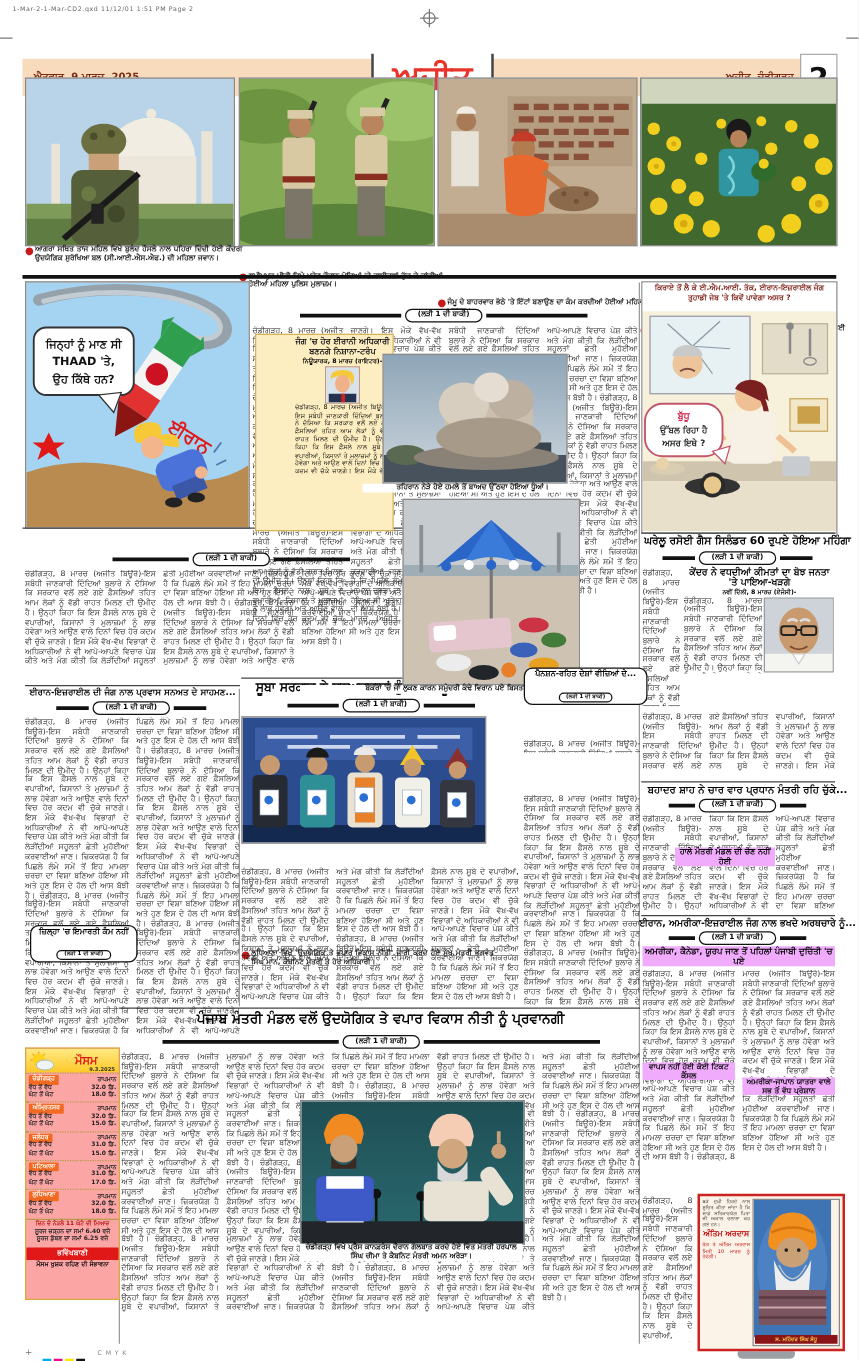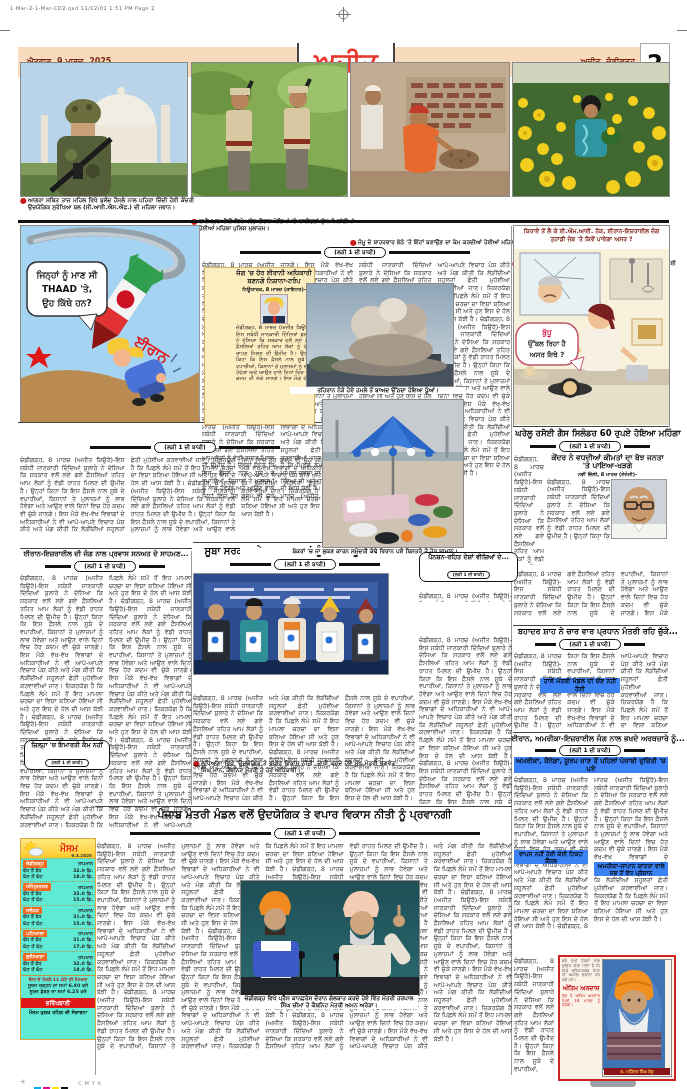--- a/index.html
+++ b/index.html
@@ -32,23 +32,23 @@
   .c4{column-count:4;column-gap:6px;} .c5{column-count:5;column-gap:6px;}
   .subbox{background:#fdeec2;border:1px solid #d9b25c;padding:2px;z-index:4;}
   .subbox .t{font-size:6.6px;font-weight:bold;text-align:center;line-height:7.6px;color:#111;}
   .subbox .d{font-size:5px;font-weight:bold;text-align:center;margin:1px 0;}
   .subbox .b{font-size:5.2px;line-height:6.4px;text-align:justify;overflow:hidden;height:56px;}
   .figcap{font-size:5.8px;font-weight:bold;text-align:center;background:#fff;line-height:7px;z-index:4;}
   .boxhead{border:1.3px solid #111;border-radius:7px;background:#fff;text-align:center;z-index:4;padding:1px 2px;}
   .boxhead .t{font-size:6.4px;font-weight:bold;line-height:7.4px;}
   .boxhead .k{font-size:4.4px;font-weight:bold;border:1px solid #111;border-radius:5px;display:inline-block;
               padding:0 5px;line-height:6px;margin-top:1px;}
-  .subhead-overlay{background:#3b82f6;font-weight:bold;text-align:center;color:#000;z-index:4;line-height:1.2;}
+  .subhead-overlay{background:#f0abfc;font-weight:bold;text-align:center;color:#000;z-index:4;line-height:1.2;}
   
-  .weather{border:1px solid #d8a93e;background:#5eead4;overflow:hidden;}
+  .weather{border:1px solid #d8a93e;background:#fca5a5;overflow:hidden;}
   .w-head{height:19px;background:linear-gradient(#ffe982,#fec928);display:flex;align-items:center;gap:2px;padding:0 2px;}
   .w-title{color:#e01818;font-weight:bold;font-size:9px;flex:1;text-align:center;}
   .w-date{font-size:4.2px;font-weight:bold;color:#333;position:absolute;right:3px;top:14px;}
   .w-row{border-top:1px dotted #b99a4a;padding:1px 2px;}
   .w-chip-line{display:flex;justify-content:space-between;align-items:center;}
   .city-chip{background:#f26a22;color:#fff;font-size:5px;font-weight:bold;padding:0 3px;line-height:7.5px;border-radius:1px;}
   .w-lab{font-size:4.8px;font-weight:bold;color:#222;}
   .w-temp{display:flex;justify-content:space-between;font-size:4.8px;font-weight:bold;color:#222;line-height:6.4px;}
   .w-note{font-size:4.6px;font-weight:bold;color:#b01414;text-align:center;line-height:7px;border-top:1px solid #b99a4a;}
   .w-sun{font-size:4.8px;font-weight:bold;color:#222;text-align:center;line-height:6.6px;}
@@ -467,21 +467,21 @@
           <circle cx="171" cy="68" r="3.5"></circle>
         </g>
     </svg>
   </div>
   <div class="abs cap" style="left:193px;top:676px;width:194px;height:15px;">
     <span class="dot">●</span>
     <span>ਲੁਧਿਆਣਾ ਵਿਖੇ 'ਉਦਯੋਗਿਕ ਤੇ ਵਪਾਰ ਵਿਕਾਸ ਨੀਤੀ' ਜਾਰੀ ਕਰਦੇ ਹੋਏ ਮੁੱਖ ਮੰਤਰੀ ਭਗਵੰਤ ਸਿੰਘ ਮਾਨ, ਕੈਬਨਿਟ ਮੰਤਰੀ ਤੇ ਹੋਰ ਅਧਿਕਾਰੀ।</span>
   </div>
   <div class="abs body c3" style="left:193px;top:694px;width:222px;height:110px;">ਚੰਡੀਗੜ੍ਹ, 8 ਮਾਰਚ (ਅਜੀਤ ਬਿਊਰੋ)-ਇਸ ਸਬੰਧੀ ਜਾਣਕਾਰੀ ਦਿੰਦਿਆਂ ਬੁਲਾਰੇ ਨੇ ਦੱਸਿਆ ਕਿ ਸਰਕਾਰ ਵਲੋਂ ਲਏ ਗਏ ਫ਼ੈਸਲਿਆਂ ਤਹਿਤ ਆਮ ਲੋਕਾਂ ਨੂੰ ਵੱਡੀ ਰਾਹਤ ਮਿਲਣ ਦੀ ਉਮੀਦ ਹੈ। ਉਨ੍ਹਾਂ ਕਿਹਾ ਕਿ ਇਸ ਫ਼ੈਸਲੇ ਨਾਲ ਸੂਬੇ ਦੇ ਵਪਾਰੀਆਂ, ਕਿਸਾਨਾਂ ਤੇ ਮੁਲਾਜ਼ਮਾਂ ਨੂੰ ਲਾਭ ਹੋਵੇਗਾ ਅਤੇ ਆਉਣ ਵਾਲੇ ਦਿਨਾਂ ਵਿਚ ਹੋਰ ਕਦਮ ਵੀ ਚੁੱਕੇ ਜਾਣਗੇ। ਇਸ ਮੌਕੇ ਵੱਖ-ਵੱਖ ਵਿਭਾਗਾਂ ਦੇ ਅਧਿਕਾਰੀਆਂ ਨੇ ਵੀ ਆਪੋ-ਆਪਣੇ ਵਿਚਾਰ ਪੇਸ਼ ਕੀਤੇ ਅਤੇ ਮੰਗ ਕੀਤੀ ਕਿ ਲੋੜੀਂਦੀਆਂ ਸਹੂਲਤਾਂ ਛੇਤੀ ਮੁਹੱਈਆ ਕਰਵਾਈਆਂ ਜਾਣ। ਜ਼ਿਕਰਯੋਗ ਹੈ ਕਿ ਪਿਛਲੇ ਲੰਮੇ ਸਮੇਂ ਤੋਂ ਇਹ ਮਾਮਲਾ ਚਰਚਾ ਦਾ ਵਿਸ਼ਾ ਬਣਿਆ ਹੋਇਆ ਸੀ ਅਤੇ ਹੁਣ ਇਸ ਦੇ ਹੱਲ ਦੀ ਆਸ ਬੱਝੀ ਹੈ। ਚੰਡੀਗੜ੍ਹ, 8 ਮਾਰਚ (ਅਜੀਤ ਬਿਊਰੋ)-ਇਸ ਸਬੰਧੀ ਜਾਣਕਾਰੀ ਦਿੰਦਿਆਂ ਬੁਲਾਰੇ ਨੇ ਦੱਸਿਆ ਕਿ ਸਰਕਾਰ ਵਲੋਂ ਲਏ ਗਏ ਫ਼ੈਸਲਿਆਂ ਤਹਿਤ ਆਮ ਲੋਕਾਂ ਨੂੰ ਵੱਡੀ ਰਾਹਤ ਮਿਲਣ ਦੀ ਉਮੀਦ ਹੈ। ਉਨ੍ਹਾਂ ਕਿਹਾ ਕਿ ਇਸ ਫ਼ੈਸਲੇ ਨਾਲ ਸੂਬੇ ਦੇ ਵਪਾਰੀਆਂ, ਕਿਸਾਨਾਂ ਤੇ ਮੁਲਾਜ਼ਮਾਂ ਨੂੰ ਲਾਭ ਹੋਵੇਗਾ ਅਤੇ ਆਉਣ ਵਾਲੇ ਦਿਨਾਂ ਵਿਚ ਹੋਰ ਕਦਮ ਵੀ ਚੁੱਕੇ ਜਾਣਗੇ। ਇਸ ਮੌਕੇ ਵੱਖ-ਵੱਖ ਵਿਭਾਗਾਂ ਦੇ ਅਧਿਕਾਰੀਆਂ ਨੇ ਵੀ ਆਪੋ-ਆਪਣੇ ਵਿਚਾਰ ਪੇਸ਼ ਕੀਤੇ ਅਤੇ ਮੰਗ ਕੀਤੀ ਕਿ ਲੋੜੀਂਦੀਆਂ ਸਹੂਲਤਾਂ ਛੇਤੀ ਮੁਹੱਈਆ ਕਰਵਾਈਆਂ ਜਾਣ। ਜ਼ਿਕਰਯੋਗ ਹੈ ਕਿ ਪਿਛਲੇ ਲੰਮੇ ਸਮੇਂ ਤੋਂ ਇਹ ਮਾਮਲਾ ਚਰਚਾ ਦਾ ਵਿਸ਼ਾ ਬਣਿਆ ਹੋਇਆ ਸੀ ਅਤੇ ਹੁਣ ਇਸ ਦੇ ਹੱਲ ਦੀ ਆਸ ਬੱਝੀ ਹੈ।</div>
 
-  <div class="abs boxhead" style="left:419px;top:552px;width:93px;">
+  <div class="abs boxhead" style="left:419px;top:534px;width:93px;">
     <div class="t">ਪੈਨਸ਼ਨ-ਰਹਿਤ ਦੇਸ਼ਾਂ ਵੀਜ਼ਿਆਂ ਦੇ...</div>
     <div class="k">(ਲੜੀ 1 ਦੀ ਬਾਕੀ)</div>
   </div>
   <div class="abs body" style="left:419px;top:592px;width:93px;height:10px;">ਚੰਡੀਗੜ੍ਹ, 8 ਮਾਰਚ (ਅਜੀਤ ਬਿਊਰੋ)-ਇਸ ਸਬੰਧੀ ਜਾਣਕਾਰੀ ਦਿੰਦਿਆਂ ਬੁਲਾਰੇ ਨੇ ਦੱਸਿਆ ਕਿ ਸਰਕਾਰ ਵਲੋਂ ਲਏ ਗਏ ਫ਼ੈਸਲਿਆਂ ਤਹਿਤ ਆਮ ਲੋਕਾਂ ਨੂੰ ਵੱਡੀ ਰਾਹਤ ਮਿਲਣ ਦੀ ਉਮੀਦ ਹੈ। ਉਨ੍ਹਾਂ ਕਿਹਾ ਕਿ ਇਸ ਫ਼ੈਸਲੇ ਨਾਲ ਸੂਬੇ ਦੇ ਵਪਾਰੀਆਂ, ਕਿਸਾਨਾਂ ਤੇ ਮੁਲਾਜ਼ਮਾਂ ਨੂੰ ਲਾਭ ਹੋਵੇਗਾ ਅਤੇ ਆਉਣ ਵਾਲੇ ਦਿਨਾਂ ਵਿਚ ਹੋਰ ਕਦਮ ਵੀ ਚੁੱਕੇ ਜਾਣਗੇ। ਇਸ ਮੌਕੇ ਵੱਖ-ਵੱਖ ਵਿਭਾਗਾਂ ਦੇ ਅਧਿਕਾਰੀਆਂ ਨੇ ਵੀ ਆਪੋ-ਆਪਣੇ ਵਿਚਾਰ ਪੇਸ਼ ਕੀਤੇ ਅਤੇ ਮੰਗ ਕੀਤੀ ਕਿ ਲੋੜੀਂਦੀਆਂ ਸਹੂਲਤਾਂ ਛੇਤੀ ਮੁਹੱਈਆ ਕਰਵਾਈਆਂ ਜਾਣ। ਜ਼ਿਕਰਯੋਗ ਹੈ ਕਿ ਪਿਛਲੇ ਲੰਮੇ ਸਮੇਂ ਤੋਂ ਇਹ ਮਾਮਲਾ ਚਰਚਾ ਦਾ ਵਿਸ਼ਾ ਬਣਿਆ ਹੋਇਆ ਸੀ ਅਤੇ ਹੁਣ ਇਸ ਦੇ ਹੱਲ ਦੀ ਆਸ ਬੱਝੀ ਹੈ।</div>
   <div class="abs body" style="left:419px;top:636px;width:93px;height:168px;">ਚੰਡੀਗੜ੍ਹ, 8 ਮਾਰਚ (ਅਜੀਤ ਬਿਊਰੋ)-ਇਸ ਸਬੰਧੀ ਜਾਣਕਾਰੀ ਦਿੰਦਿਆਂ ਬੁਲਾਰੇ ਨੇ ਦੱਸਿਆ ਕਿ ਸਰਕਾਰ ਵਲੋਂ ਲਏ ਗਏ ਫ਼ੈਸਲਿਆਂ ਤਹਿਤ ਆਮ ਲੋਕਾਂ ਨੂੰ ਵੱਡੀ ਰਾਹਤ ਮਿਲਣ ਦੀ ਉਮੀਦ ਹੈ। ਉਨ੍ਹਾਂ ਕਿਹਾ ਕਿ ਇਸ ਫ਼ੈਸਲੇ ਨਾਲ ਸੂਬੇ ਦੇ ਵਪਾਰੀਆਂ, ਕਿਸਾਨਾਂ ਤੇ ਮੁਲਾਜ਼ਮਾਂ ਨੂੰ ਲਾਭ ਹੋਵੇਗਾ ਅਤੇ ਆਉਣ ਵਾਲੇ ਦਿਨਾਂ ਵਿਚ ਹੋਰ ਕਦਮ ਵੀ ਚੁੱਕੇ ਜਾਣਗੇ। ਇਸ ਮੌਕੇ ਵੱਖ-ਵੱਖ ਵਿਭਾਗਾਂ ਦੇ ਅਧਿਕਾਰੀਆਂ ਨੇ ਵੀ ਆਪੋ-ਆਪਣੇ ਵਿਚਾਰ ਪੇਸ਼ ਕੀਤੇ ਅਤੇ ਮੰਗ ਕੀਤੀ ਕਿ ਲੋੜੀਂਦੀਆਂ ਸਹੂਲਤਾਂ ਛੇਤੀ ਮੁਹੱਈਆ ਕਰਵਾਈਆਂ ਜਾਣ। ਜ਼ਿਕਰਯੋਗ ਹੈ ਕਿ ਪਿਛਲੇ ਲੰਮੇ ਸਮੇਂ ਤੋਂ ਇਹ ਮਾਮਲਾ ਚਰਚਾ ਦਾ ਵਿਸ਼ਾ ਬਣਿਆ ਹੋਇਆ ਸੀ ਅਤੇ ਹੁਣ ਇਸ ਦੇ ਹੱਲ ਦੀ ਆਸ ਬੱਝੀ ਹੈ। ਚੰਡੀਗੜ੍ਹ, 8 ਮਾਰਚ (ਅਜੀਤ ਬਿਊਰੋ)-ਇਸ ਸਬੰਧੀ ਜਾਣਕਾਰੀ ਦਿੰਦਿਆਂ ਬੁਲਾਰੇ ਨੇ ਦੱਸਿਆ ਕਿ ਸਰਕਾਰ ਵਲੋਂ ਲਏ ਗਏ ਫ਼ੈਸਲਿਆਂ ਤਹਿਤ ਆਮ ਲੋਕਾਂ ਨੂੰ ਵੱਡੀ ਰਾਹਤ ਮਿਲਣ ਦੀ ਉਮੀਦ ਹੈ। ਉਨ੍ਹਾਂ ਕਿਹਾ ਕਿ ਇਸ ਫ਼ੈਸਲੇ ਨਾਲ ਸੂਬੇ ਦੇ ਵਪਾਰੀਆਂ, ਕਿਸਾਨਾਂ ਤੇ ਮੁਲਾਜ਼ਮਾਂ ਨੂੰ ਲਾਭ ਹੋਵੇਗਾ ਅਤੇ ਆਉਣ ਵਾਲੇ ਦਿਨਾਂ ਵਿਚ ਹੋਰ ਕਦਮ ਵੀ ਚੁੱਕੇ ਜਾਣਗੇ। ਇਸ ਮੌਕੇ ਵੱਖ-ਵੱਖ ਵਿਭਾਗਾਂ ਦੇ ਅਧਿਕਾਰੀਆਂ ਨੇ ਵੀ ਆਪੋ-ਆਪਣੇ ਵਿਚਾਰ ਪੇਸ਼ ਕੀਤੇ ਅਤੇ ਮੰਗ ਕੀਤੀ ਕਿ ਲੋੜੀਂਦੀਆਂ ਸਹੂਲਤਾਂ ਛੇਤੀ ਮੁਹੱਈਆ ਕਰਵਾਈਆਂ ਜਾਣ। ਜ਼ਿਕਰਯੋਗ ਹੈ ਕਿ ਪਿਛਲੇ ਲੰਮੇ ਸਮੇਂ ਤੋਂ ਇਹ ਮਾਮਲਾ ਚਰਚਾ ਦਾ ਵਿਸ਼ਾ ਬਣਿਆ ਹੋਇਆ ਸੀ ਅਤੇ ਹੁਣ ਇਸ ਦੇ ਹੱਲ ਦੀ ਆਸ ਬੱਝੀ ਹੈ।</div>
 
   <div class="abs hline" style="left:513px;top:426px;width:155px;"></div>
   <div class="abs hl" style="left:509px;top:429px;width:178px;font-size:8.5px;">ਘਰੇਲੂ ਰਸੋਈ ਗੈਸ ਸਿਲੰਡਰ 60 ਰੁਪਏ ਹੋਇਆ ਮਹਿੰਗਾ</div>
   <div class="abs kicker" style="left:530px;top:441px;width:120px;">
     <span class="bar"></span>

